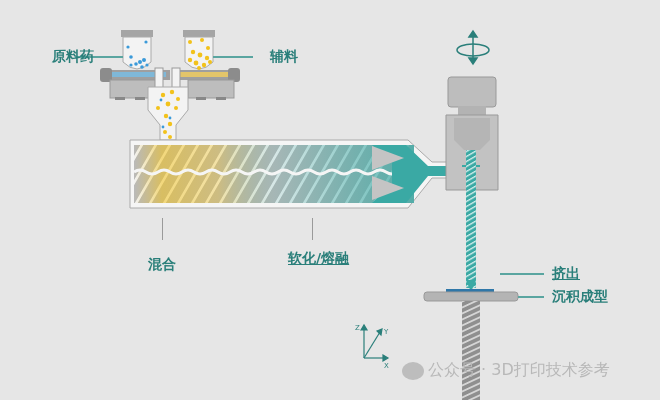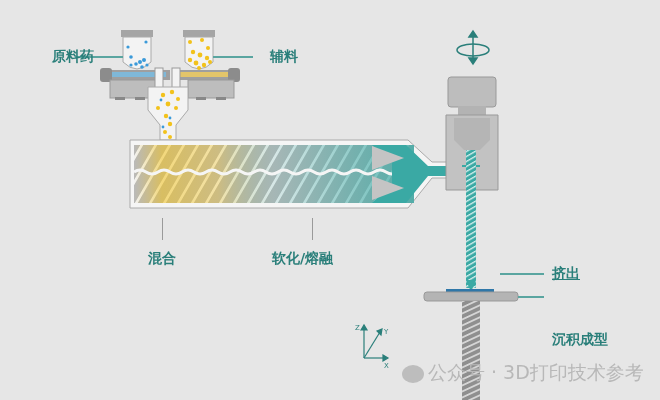--- a/index.html
+++ b/index.html
@@ -1,21 +1,21 @@
 <!DOCTYPE html>
 <html><head>
 <meta charset="utf-8">
 <style>
   html,body{margin:0;padding:0;}
   body{width:660px;height:400px;background:#e6e6e6;overflow:hidden;position:relative;font-family:"DejaVu Sans",sans-serif;}
   .lbl{position:absolute;color:#2a7f7a;font-size:14px;font-weight:bold;white-space:nowrap;}
   .line{position:absolute;background:#5aa5a0;}
   .vline{position:absolute;background:#9a9a9a;width:1px;}
   svg{position:absolute;left:0;top:0;}
-  .wm{position:absolute;left:402px;top:360px;font-size:19px;color:#b8b8b8;white-space:nowrap;}
+  .wm{position:absolute;left:402px;top:360px;font-size:16px;color:#b8b8b8;white-space:nowrap;}
   .wm-icon{display:inline-block;width:22px;height:18px;background:#bdbdbd;border-radius:50%;vertical-align:middle;margin-right:4px;}
 </style>
 </head>
 <body>
 
 <svg width="660" height="400" viewBox="0 0 660 400">
   <defs>
     <pattern id="screw" width="14" height="40" patternUnits="userSpaceOnUse" patternTransform="skewX(-30)">
       <rect width="14" height="40" fill="#b9b9b9"></rect>
       <rect width="3" height="40" fill="#f2f2f2"></rect>
@@ -160,18 +160,18 @@
 
 <div class="line" style="left:75px;top:56px;width:48px;height:2px;"></div>
 <div class="line" style="left:213px;top:56px;width:40px;height:2px;"></div>
 <div class="vline" style="left:162px;top:218px;height:22px;"></div>
 <div class="vline" style="left:312px;top:218px;height:22px;"></div>
 <div class="line" style="left:500px;top:273px;width:44px;height:2px;"></div>
 <div class="line" style="left:518px;top:296px;width:26px;height:2px;"></div>
 
 <div class="lbl" style="left:20px;top:48px;margin-left:32px;">原料药</div>
 <div class="lbl" style="left:270px;top:48px;">辅料</div>
-<div class="lbl" style="left:148px;top:250px;">混合</div>
-<div class="lbl" style="left:272px;top:250px;">软化/熔融</div>
+<div class="lbl" style="left:148px;top:256px;">混合</div>
+<div class="lbl" style="left:288px;top:250px;text-decoration:underline;">软化/熔融</div>
 <div class="lbl" style="left:552px;top:265px;text-decoration:underline;">挤出</div>
-<div class="lbl" style="left:552px;top:288px;margin-top:43px;">沉积成型</div>
+<div class="lbl" style="left:552px;top:288px;">沉积成型</div>
 
 <div class="wm"><span class="wm-icon"></span><span>公众号 · 3D打印技术参考</span></div>
 
 </body></html>

